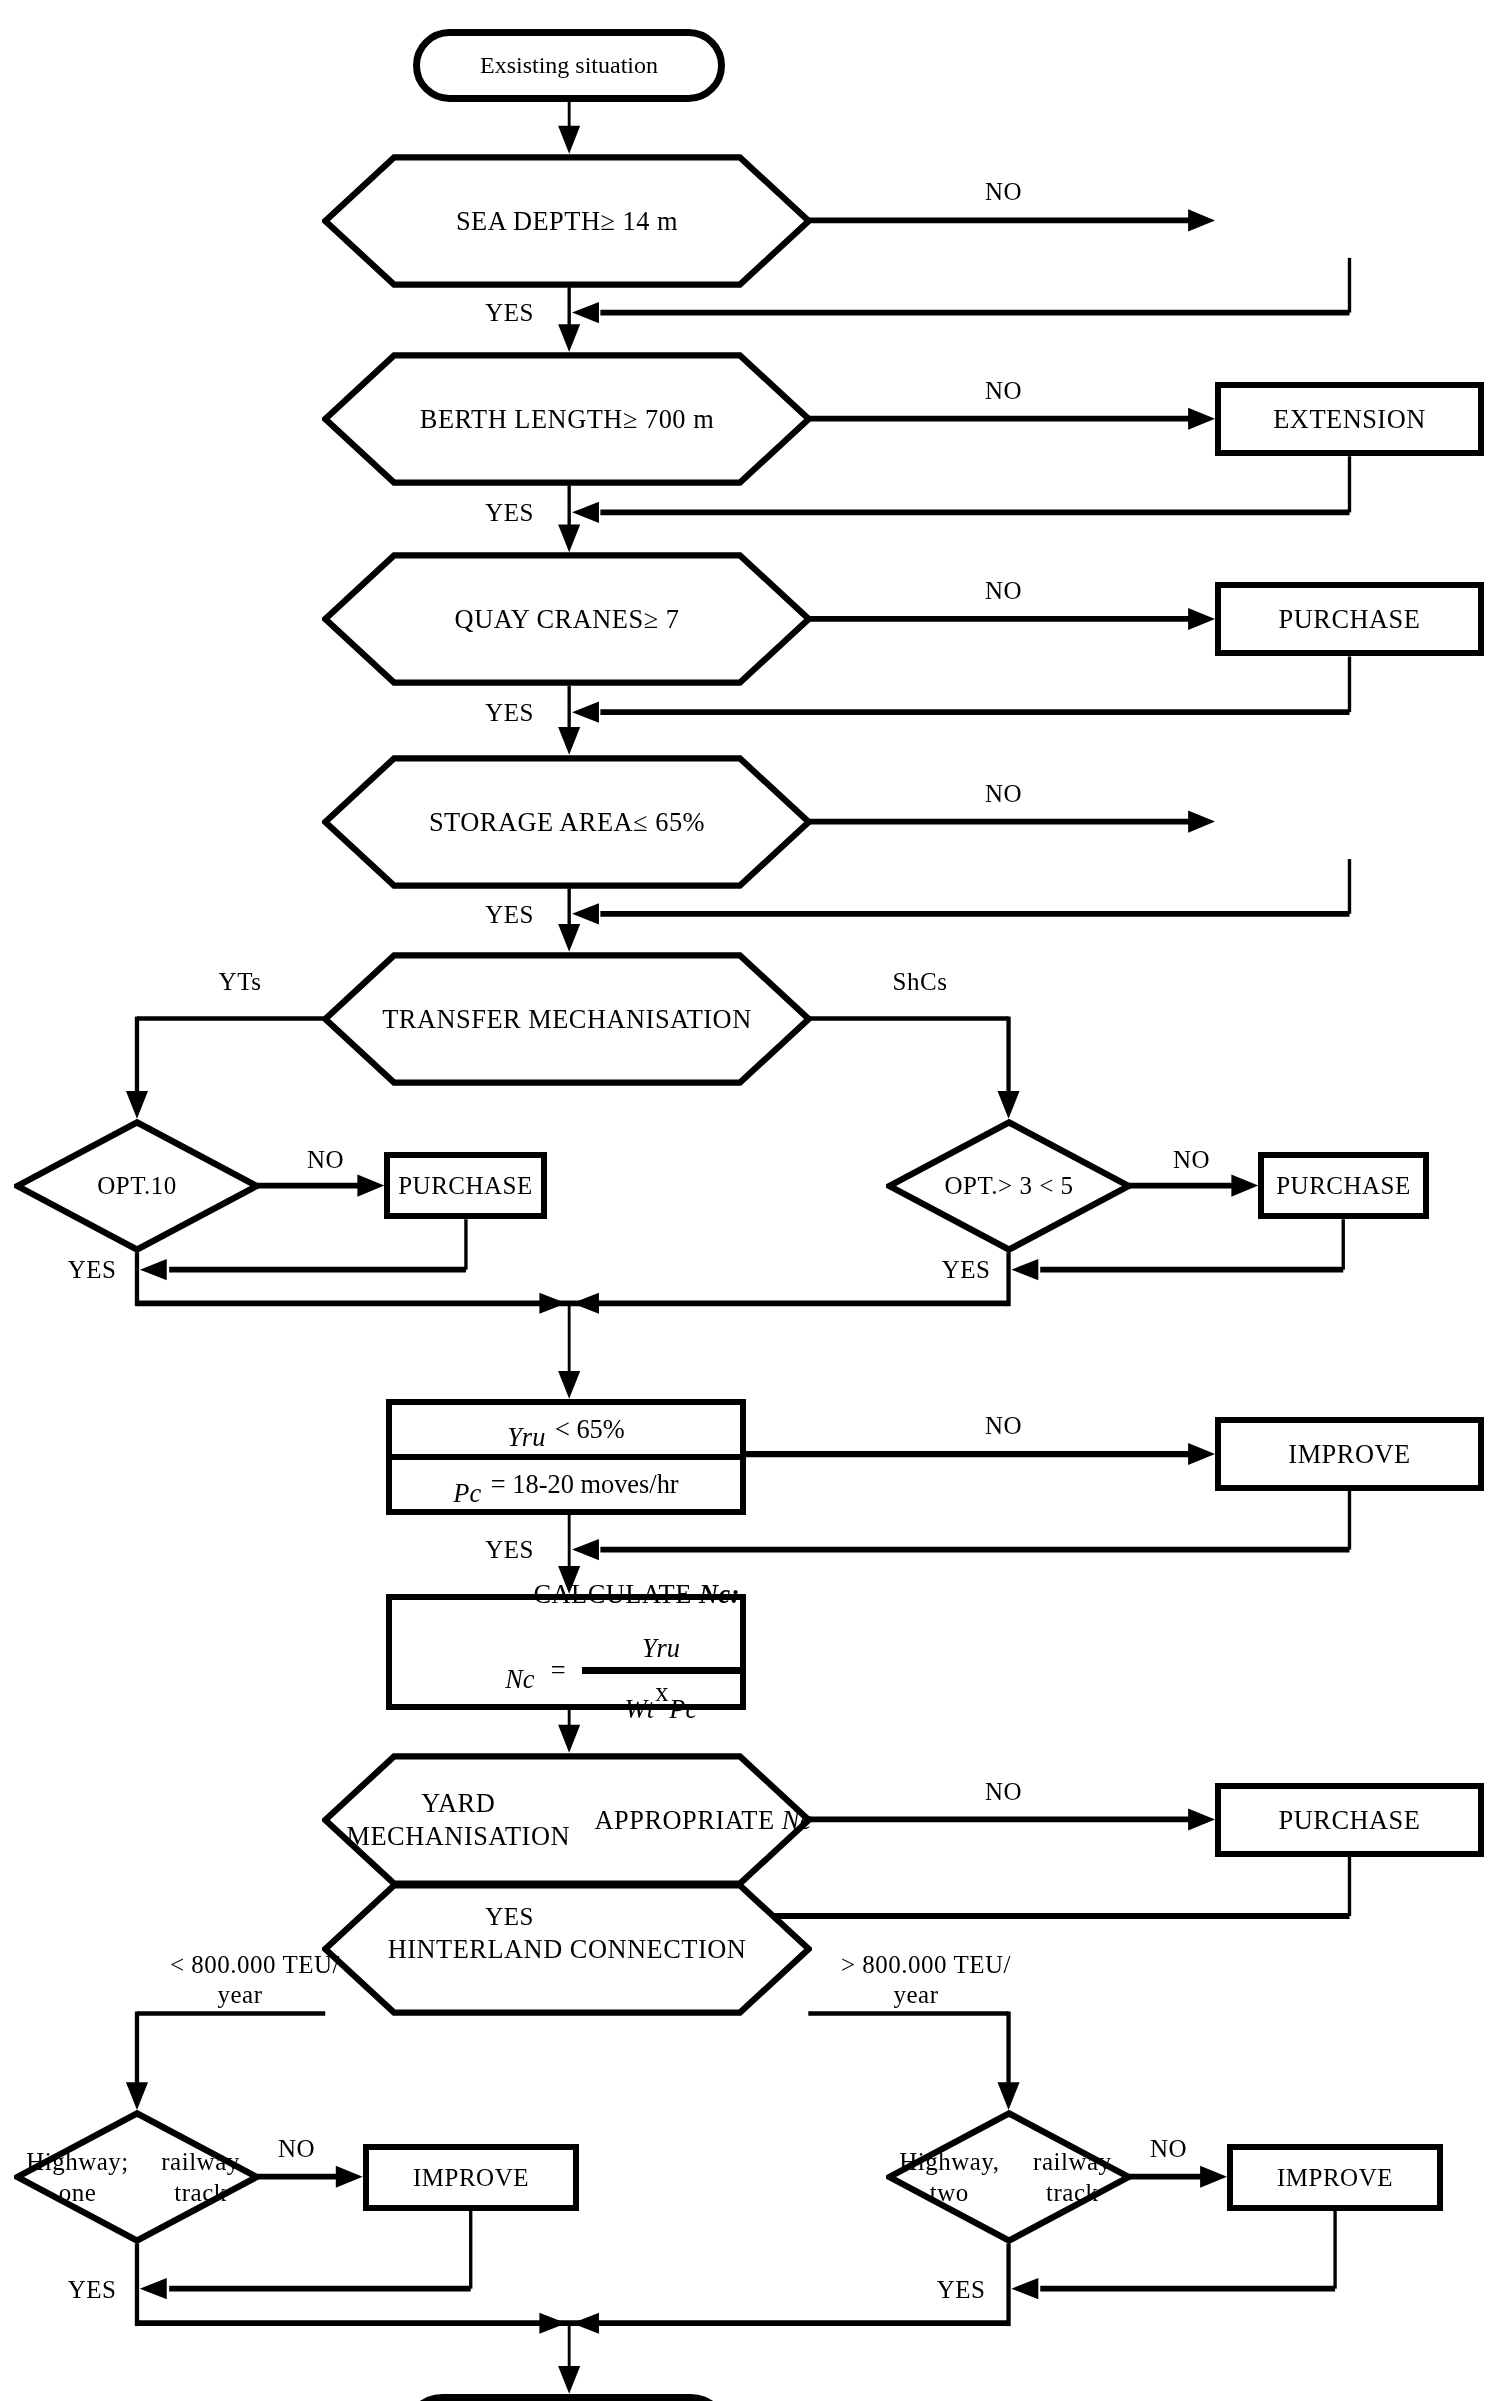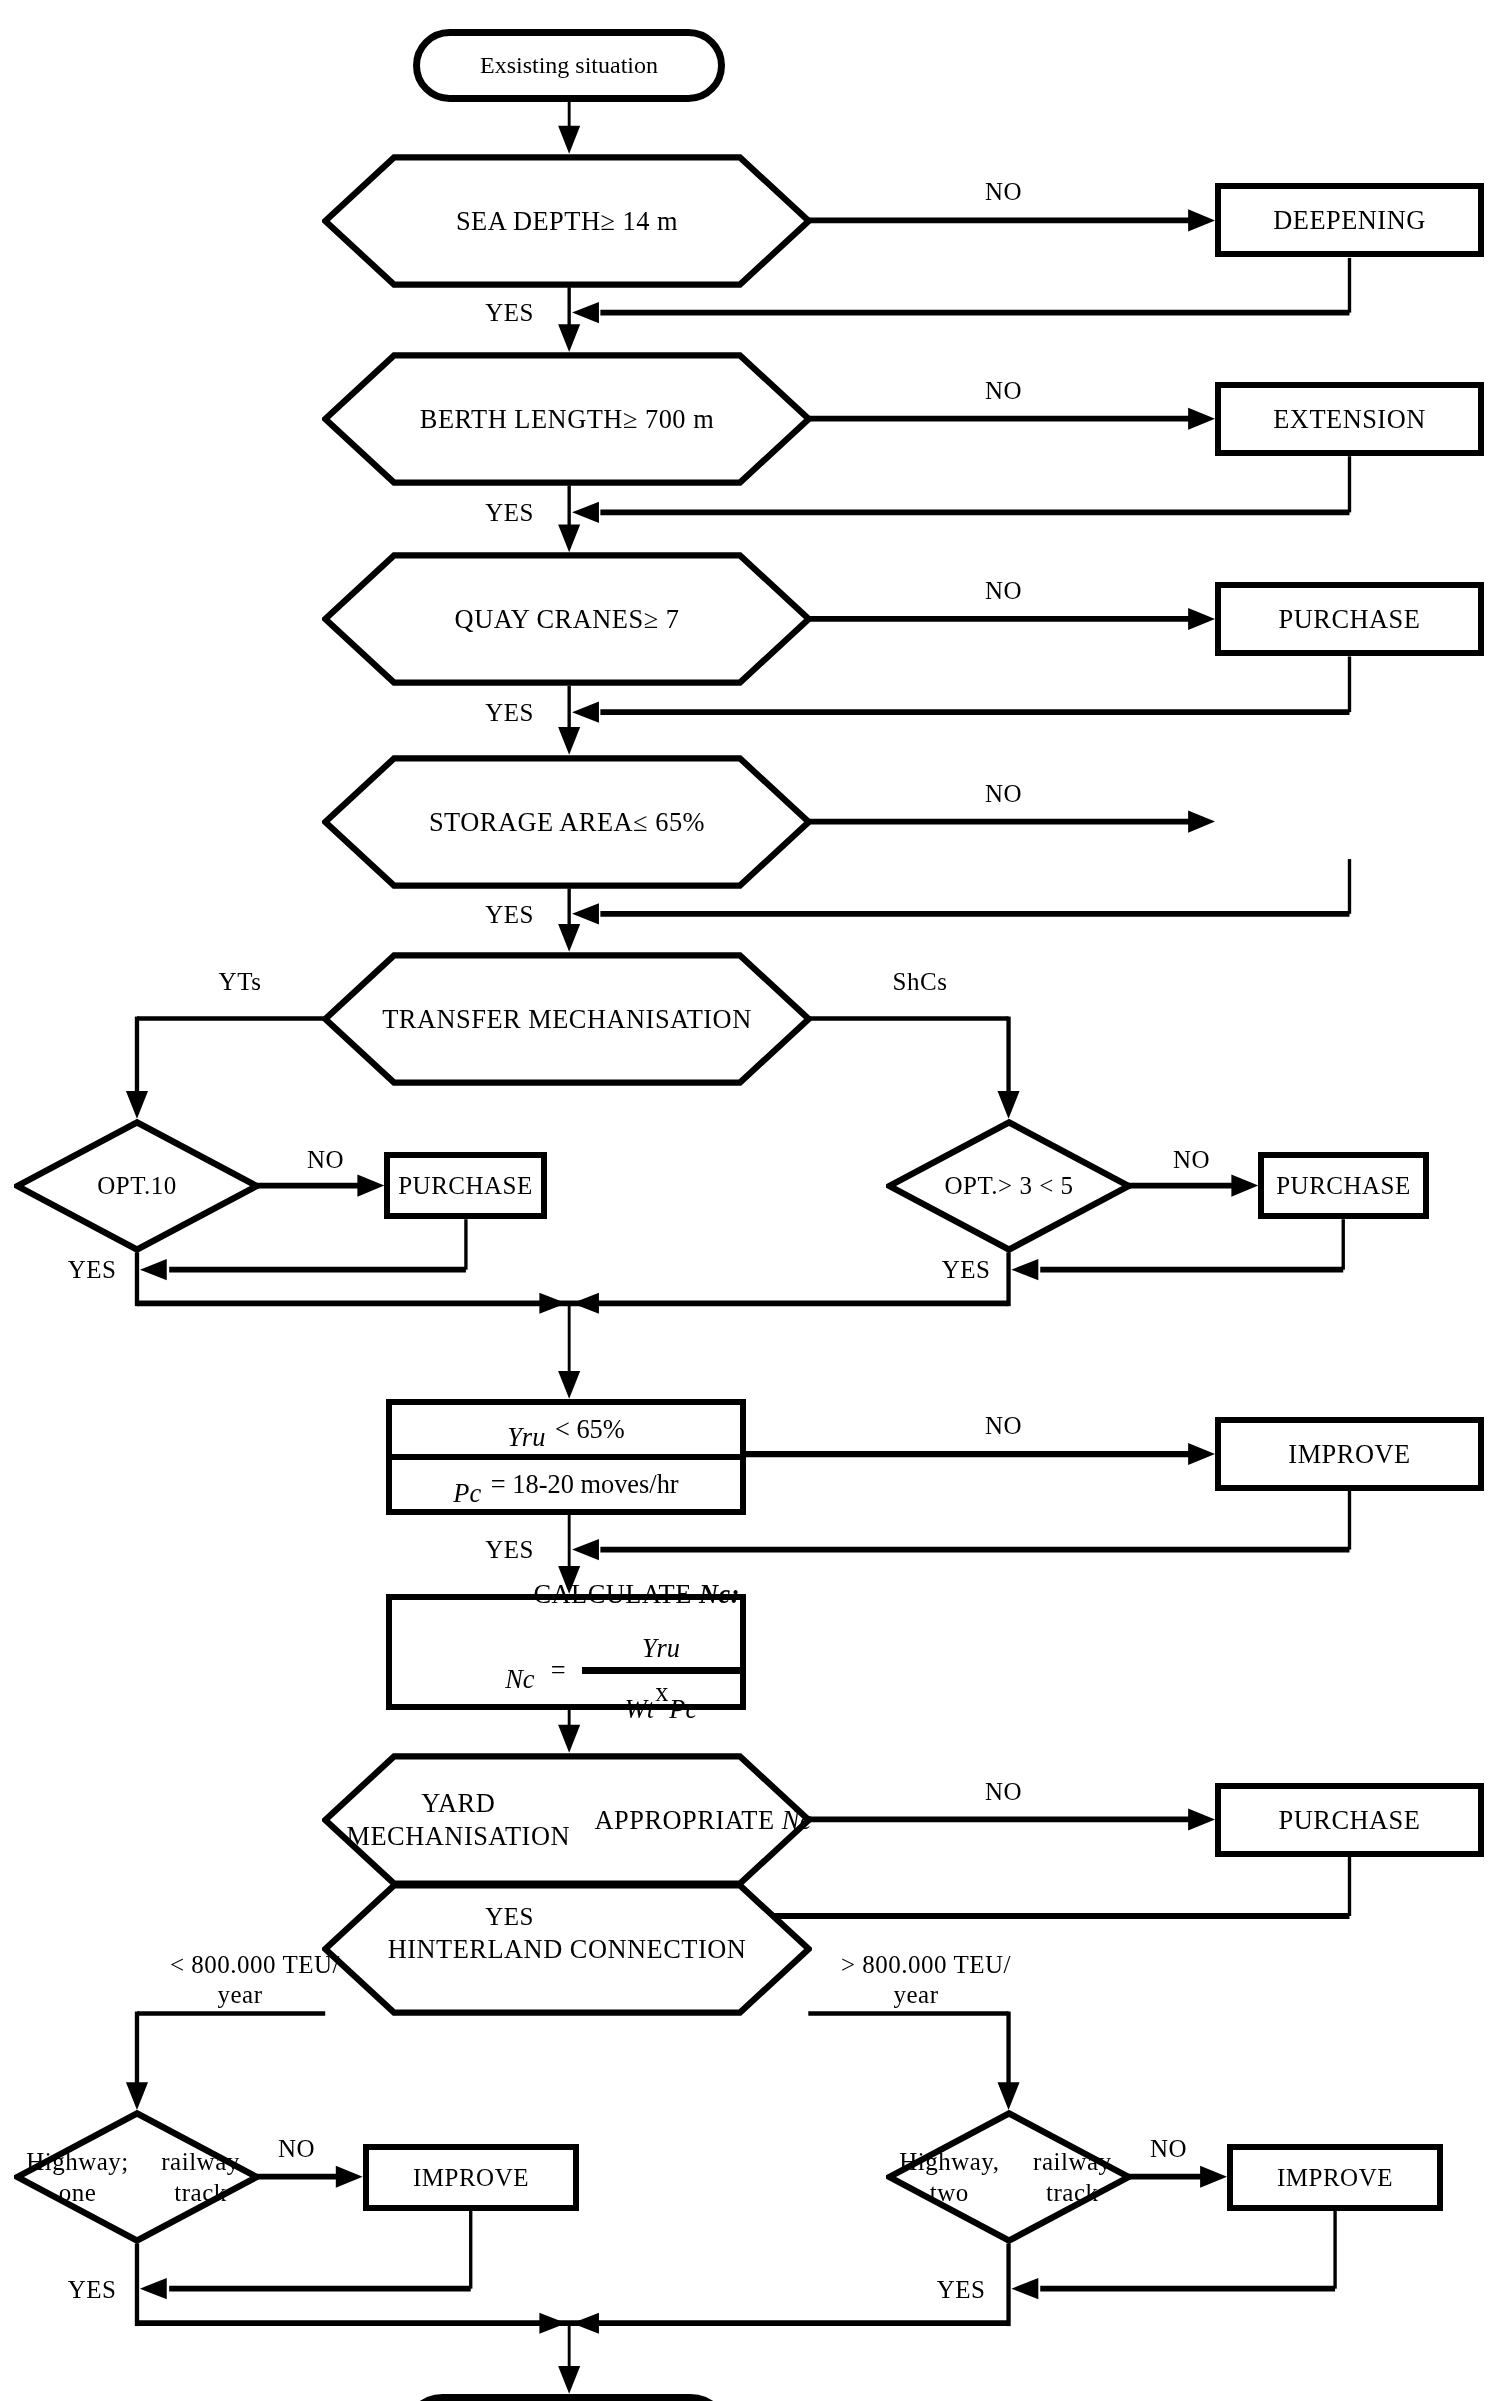--- a/index.html
+++ b/index.html
@@ -245,23 +245,20 @@
   <div class="node dia" style="left:886px;top:2110px;width:246px;height:134px">
     <svg class="shape" viewBox="0 0 512 278" preserveAspectRatio="none">
         <polygon points="256,7 505,139 256,271 7,139"></polygon>
       </svg>
     <div class="txt">
         <div>Highway, two</div>
       <div>railway track</div>
       </div>
   </div>
 
-  <div class="rect" style="left:1215px;top:183px;width:269px;height:74px">
-      <span>DEEPENING</span>
-    </div>
   <div class="rect" style="left:1215px;top:382px;width:269px;height:74px">
       <span>EXTENSION</span>
     </div>
   <div class="rect" style="left:1215px;top:582px;width:269px;height:74px">
       <span>PURCHASE</span>
     </div>
   <div class="rect smallbox" style="left:384px;top:1152px;width:163px;height:67px">
       <span>PURCHASE</span>
     </div>
   <div class="rect smallbox" style="left:1258px;top:1152px;width:171px;height:67px">

